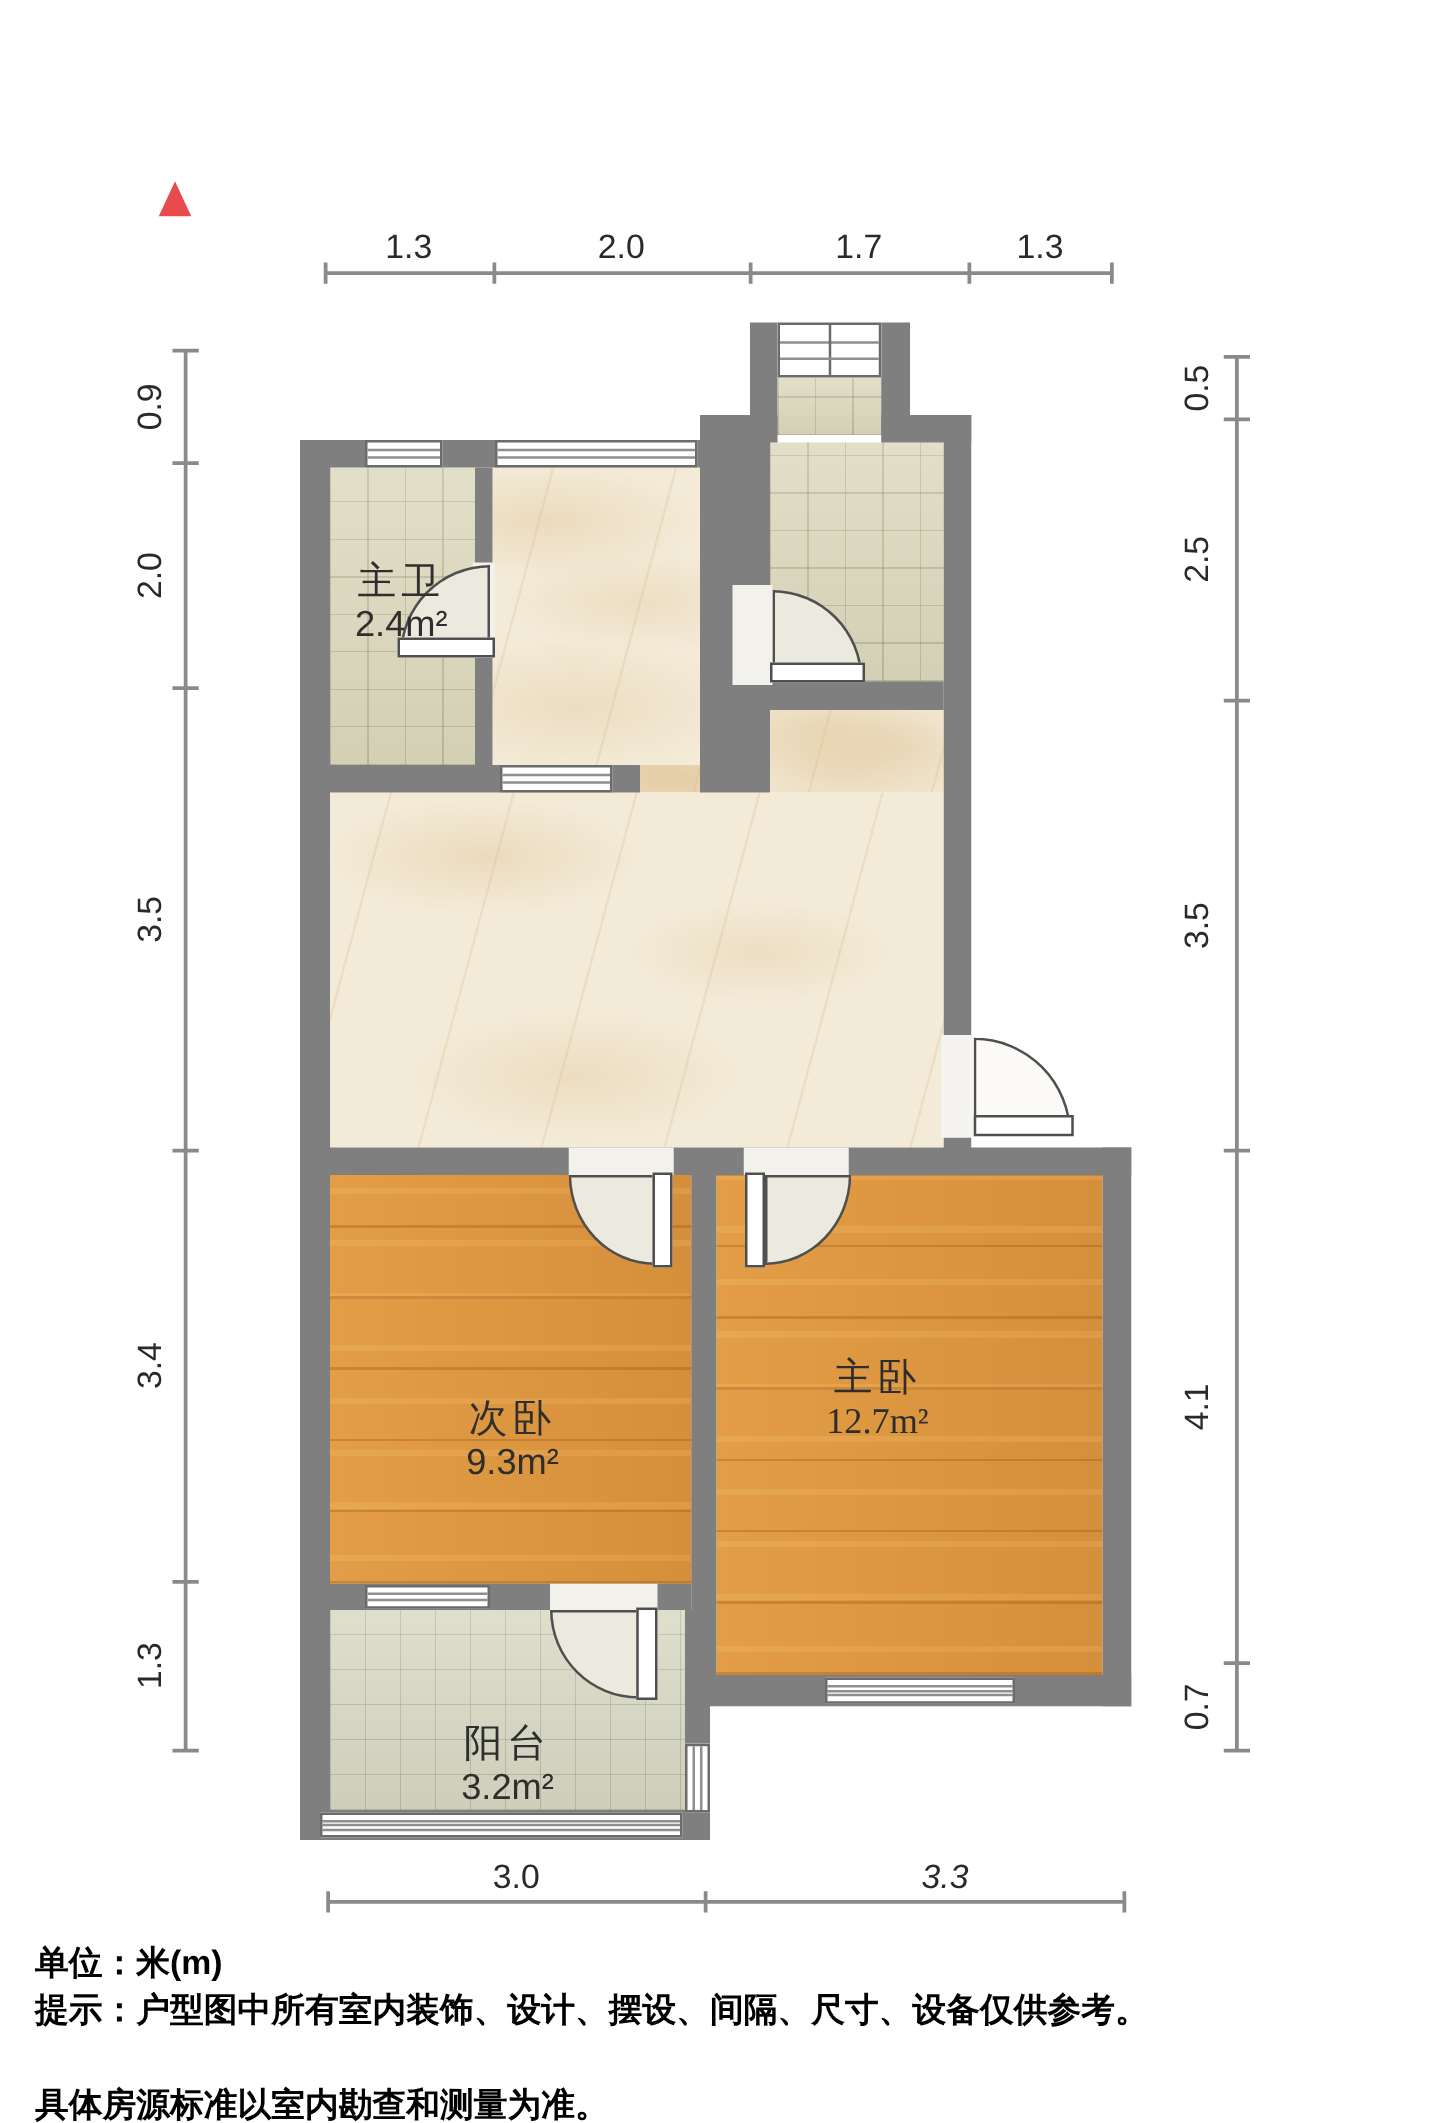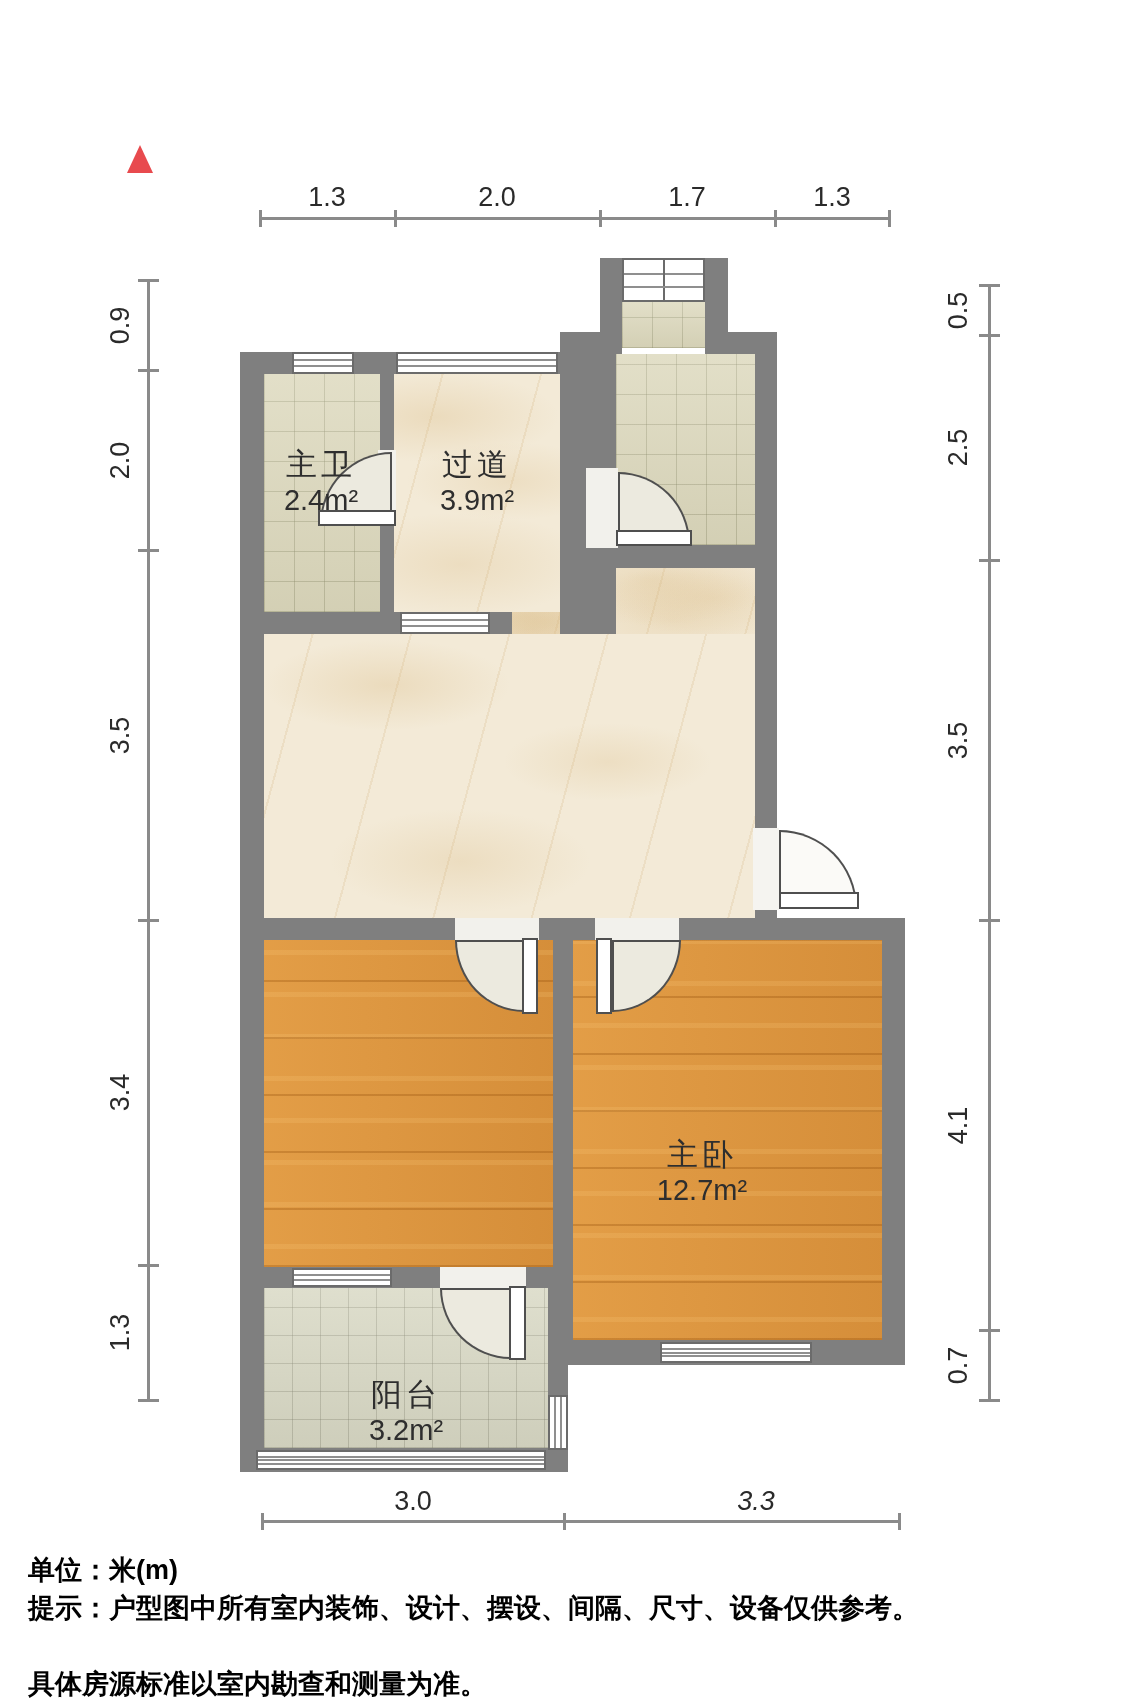--- a/index.html
+++ b/index.html
@@ -143,25 +143,25 @@
   <div class="leaf" style="left:596px;top:938px;width:16px;height:76px;"></div>
 
   <div class="opening" style="left:440px;top:1267px;width:86px;height:21px;"></div>
   <div class="disc bl" style="left:440px;top:1288px;width:71px;height:71px;"></div>
   <div class="leaf" style="left:509px;top:1286px;width:17px;height:74px;"></div>
 
   <div class="rlabel" style="left:241px;top:446px;width:160px;">
     <div class="nm">主卫</div>
     <div class="ar">2.4m²</div>
   </div>
-  <div class="rlabel" style="left:397px;top:446px;width:160px;">
-    <div class="nm">过道</div>
-    <div class="ar">3.9m²</div>
-  </div>
-  <div class="rlabel" style="left:622px;top:1136px;width:160px;">
+  <div class="rlabel" style="left:330px;top:1116px;width:160px;">
+    <div class="nm">次卧</div>
+    <div class="ar">9.3m²</div>
+  </div>
+  <div class="rlabel" style="left:622px;top:1083px;width:160px;font-family:Liberation Serif, serif;">
     <div class="nm">主卧</div>
     <div class="ar">12.7m²</div>
   </div>
   <div class="rlabel" style="left:326px;top:1376px;width:160px;">
     <div class="nm">阳台</div>
     <div class="ar">3.2m²</div>
   </div>
 
   <div class="dl" style="left:260px;top:217px;width:630px;height:3px;"></div>
   <div class="dl" style="left:259px;top:210px;width:3px;height:17px;"></div>

